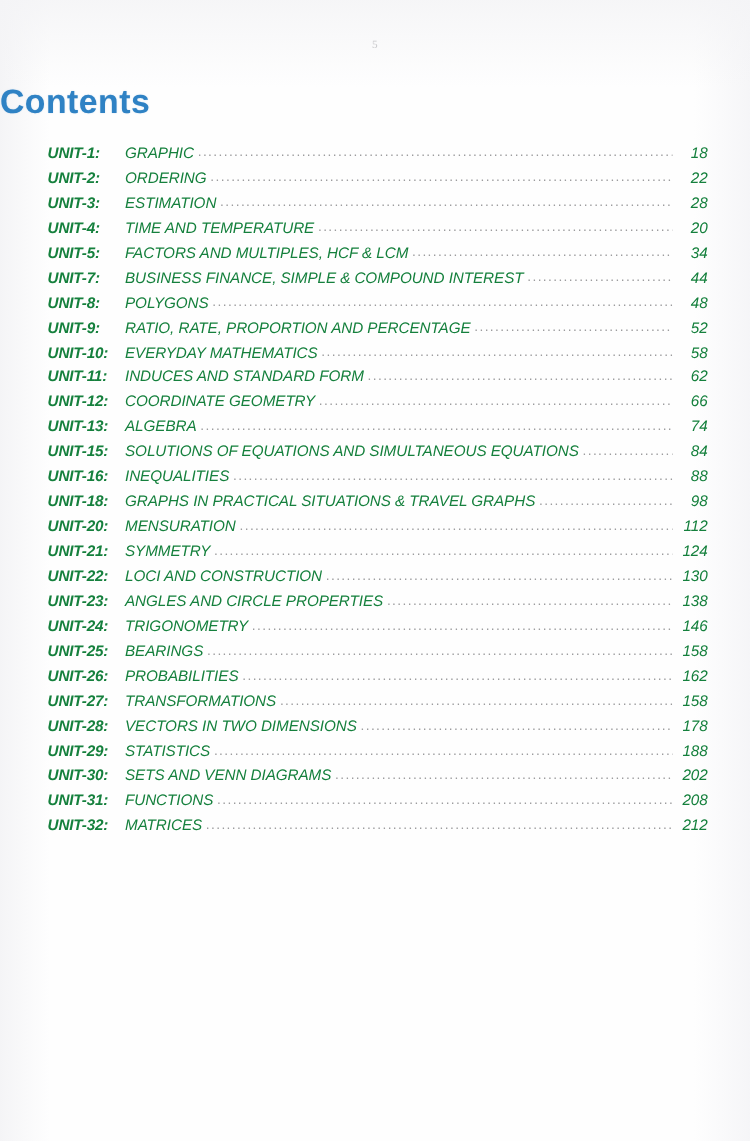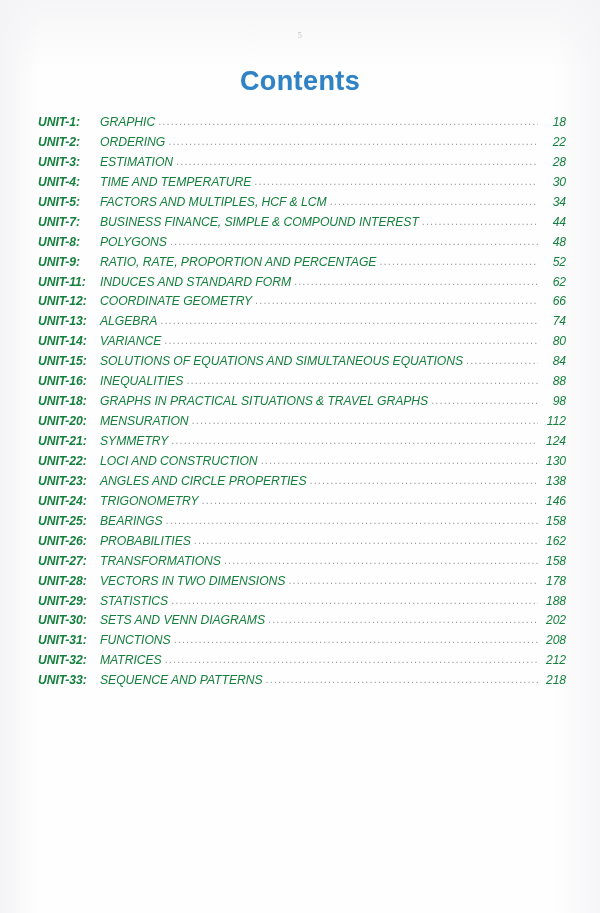--- a/index.html
+++ b/index.html
@@ -43,21 +43,20 @@
     color: #c9c9cc;
     font-family: "Liberation Serif", serif;
     letter-spacing: 0.5px;
   }
 
   .contents-title {
     position: absolute;
     top: 66px;
     left: 0;
     right: 0;
-    text-align: center;
     font-size: 27px;
     font-weight: bold;
     color: #2f82c4;
     font-family: "Liberation Sans", sans-serif;
     letter-spacing: 0.4px;
     text-shadow: 0 0 1px rgba(47,130,196,0.35);
   }
 
   .toc {
     position: absolute;
@@ -138,21 +137,21 @@
       <div class="toc-row">
         <span class="unit-label">UNIT-3:</span>
         <span class="entry-title">ESTIMATION</span>
         <span class="leader"></span>
         <span class="page-num">28</span>
       </div>
       <div class="toc-row">
         <span class="unit-label">UNIT-4:</span>
         <span class="entry-title">TIME AND TEMPERATURE</span>
         <span class="leader"></span>
-        <span class="page-num">30</span>
+        <span class="page-num">20</span>
       </div>
       <div class="toc-row">
         <span class="unit-label">UNIT-5:</span>
         <span class="entry-title">FACTORS AND MULTIPLES, HCF &amp; LCM</span>
         <span class="leader"></span>
         <span class="page-num">34</span>
       </div>
       <div class="toc-row">
         <span class="unit-label">UNIT-7:</span>
         <span class="entry-title">BUSINESS FINANCE, SIMPLE &amp; COMPOUND INTEREST</span>
@@ -165,44 +164,44 @@
         <span class="leader"></span>
         <span class="page-num">48</span>
       </div>
       <div class="toc-row">
         <span class="unit-label">UNIT-9:</span>
         <span class="entry-title">RATIO, RATE, PROPORTION AND PERCENTAGE</span>
         <span class="leader"></span>
         <span class="page-num">52</span>
       </div>
       <div class="toc-row">
+        <span class="unit-label">UNIT-10:</span>
+        <span class="entry-title">EVERYDAY MATHEMATICS</span>
+        <span class="leader"></span>
+        <span class="page-num">58</span>
+      </div>
+      <div class="toc-row">
         <span class="unit-label">UNIT-11:</span>
         <span class="entry-title">INDUCES AND STANDARD FORM</span>
         <span class="leader"></span>
         <span class="page-num">62</span>
       </div>
       <div class="toc-row">
         <span class="unit-label">UNIT-12:</span>
         <span class="entry-title">COORDINATE GEOMETRY</span>
         <span class="leader"></span>
         <span class="page-num">66</span>
       </div>
       <div class="toc-row">
         <span class="unit-label">UNIT-13:</span>
         <span class="entry-title">ALGEBRA</span>
         <span class="leader"></span>
         <span class="page-num">74</span>
       </div>
       <div class="toc-row">
-        <span class="unit-label">UNIT-14:</span>
-        <span class="entry-title">VARIANCE</span>
-        <span class="leader"></span>
-        <span class="page-num">80</span>
-      </div>
-      <div class="toc-row">
         <span class="unit-label">UNIT-15:</span>
         <span class="entry-title">SOLUTIONS OF EQUATIONS AND SIMULTANEOUS EQUATIONS</span>
         <span class="leader"></span>
         <span class="page-num">84</span>
       </div>
       <div class="toc-row">
         <span class="unit-label">UNIT-16:</span>
         <span class="entry-title">INEQUALITIES</span>
         <span class="leader"></span>
         <span class="page-num">88</span>
@@ -284,20 +283,14 @@
         <span class="entry-title">FUNCTIONS</span>
         <span class="leader"></span>
         <span class="page-num">208</span>
       </div>
       <div class="toc-row">
         <span class="unit-label">UNIT-32:</span>
         <span class="entry-title">MATRICES</span>
         <span class="leader"></span>
         <span class="page-num">212</span>
       </div>
-      <div class="toc-row">
-        <span class="unit-label">UNIT-33:</span>
-        <span class="entry-title">SEQUENCE AND PATTERNS</span>
-        <span class="leader"></span>
-        <span class="page-num">218</span>
-      </div>
     </div>
 </div>
 
 </body></html>

